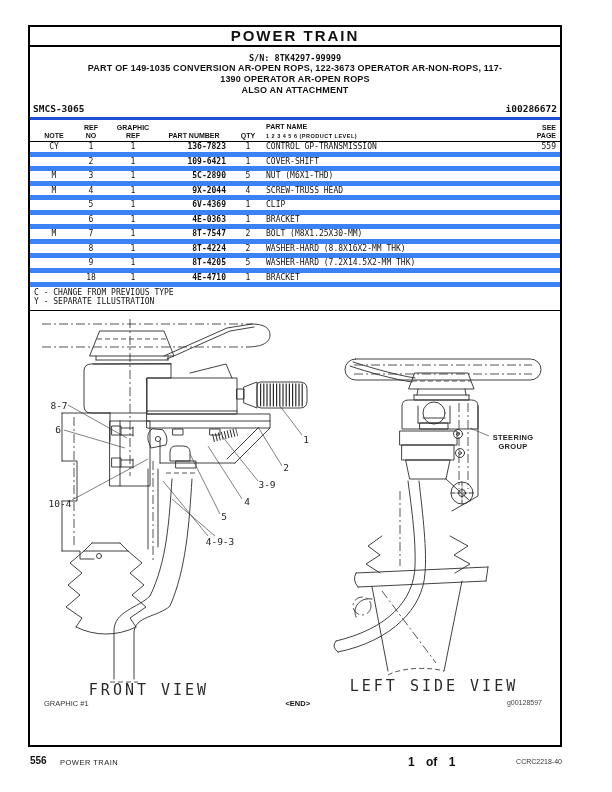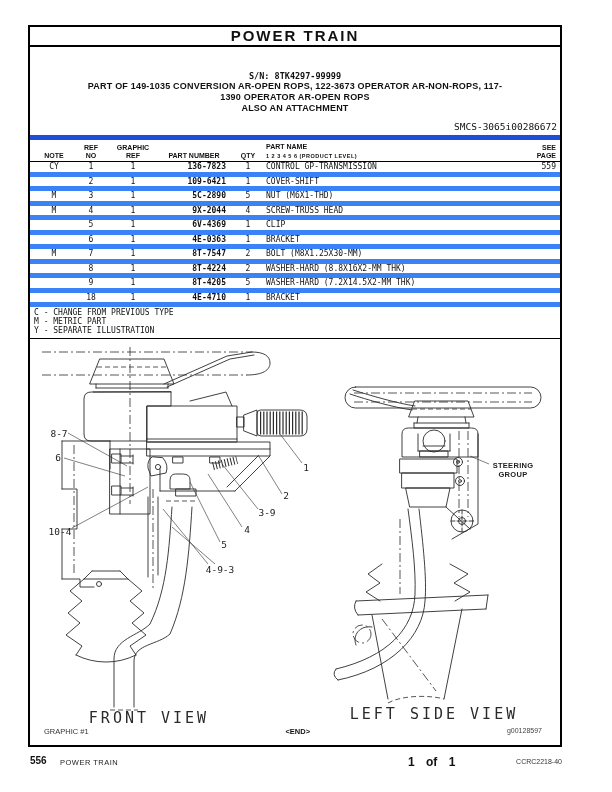--- a/index.html
+++ b/index.html
@@ -15,26 +15,26 @@
   
   .pt-bar {
     height:18px; border-bottom:2px solid #000; text-align:center;
     font-size:15px; font-weight:bold; letter-spacing:2px; line-height:18px;
   }
   
   .title-block { text-align:center; padding-top:5px; }
   .title-line { font-size:14px; font-weight:bold; line-height:17px; white-space:nowrap; }
   .title-num  { font-style:italic; font-family:"DejaVu Sans Mono", monospace; margin-right:16px; letter-spacing:1px; }
   .title-name { font-family:"DejaVu Sans Mono", monospace; letter-spacing:0.5px; }
-  .sn-line    { font-size:8.5px; font-weight:bold; font-family:"DejaVu Sans Mono", monospace; margin-top:19px; }
+  .sn-line    { font-size:8.5px; font-weight:bold; font-family:"DejaVu Sans Mono", monospace; margin-top:1px; }
   .part-of    { font-size:9px; font-weight:bold; line-height:11px; letter-spacing:0.2px; }
   .smcs-row {
-    display:flex; justify-content:flex-end; margin-top:7px; padding:0 3px 3px 3px;
-    border-bottom:5px solid #1d4ed8;
-    font-family:"DejaVu Sans Mono", monospace; font-weight:normal; font-size:9.5px;
+    display:flex; justify-content:space-between; margin-top:7px; padding:0 3px 3px 3px;
+    border-bottom:3px solid #1d4ed8;
+    font-family:"DejaVu Sans Mono", monospace; font-weight:bold; font-size:9.5px;
   }
   
   .grid-cols { display:grid; grid-template-columns:40px 34px 50px 72px 36px 1fr 38px; padding:0 4px; }
   .t-head { font-size:7px; font-weight:bold; line-height:8px; border-bottom:1px solid #000; padding-top:3px; padding-bottom:1px; }
   .hc { display:flex; flex-direction:column; justify-content:flex-end; text-align:center; }
   .hc.left { text-align:left; } .hc.right { text-align:right; }
   .sub-lv { font-size:5.5px; font-weight:bold; letter-spacing:0.5px; margin-top:1px; }
   .t-row {
     font-family:"DejaVu Sans Mono", monospace; font-size:8px; line-height:9.5px;
     border-bottom:5px solid #3b82f6; align-items:center;
@@ -208,21 +208,20 @@
     <span class="c ctr">18</span>
     <span class="c ctr">1</span>
     <span class="c pn">4E-4710</span>
     <span class="c ctr">1</span>
     <span class="c">BRACKET</span>
     <span class="c page"></span>
   </div>
 
   <div class="legend">
     <div>C - CHANGE FROM PREVIOUS TYPE</div>
-    <div>M - METRIC PART</div>
     <div>Y - SEPARATE ILLUSTRATION</div>
   </div>
 
   <div class="diagram-area">
 
     <svg class="dwg front" width="292" height="404" viewBox="0 0 292 404">
       <g>
         <path class="cl" d="M12,13 H222"></path>
         <path class="cl" d="M12,36 H217"></path>
         <path class="ln" d="M222,13 C234,13 240,17 240,24 C240,31 233,36 217,36"></path>

